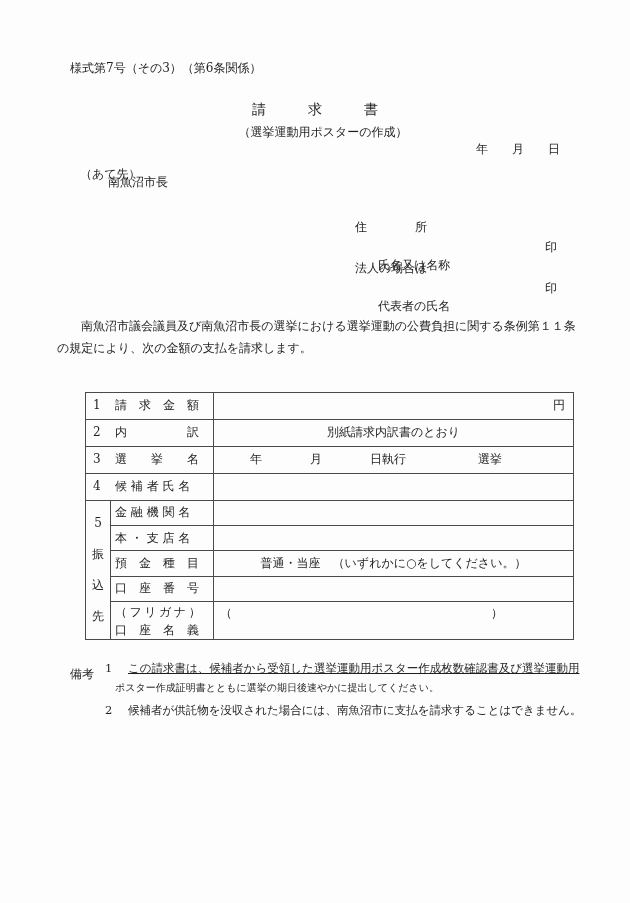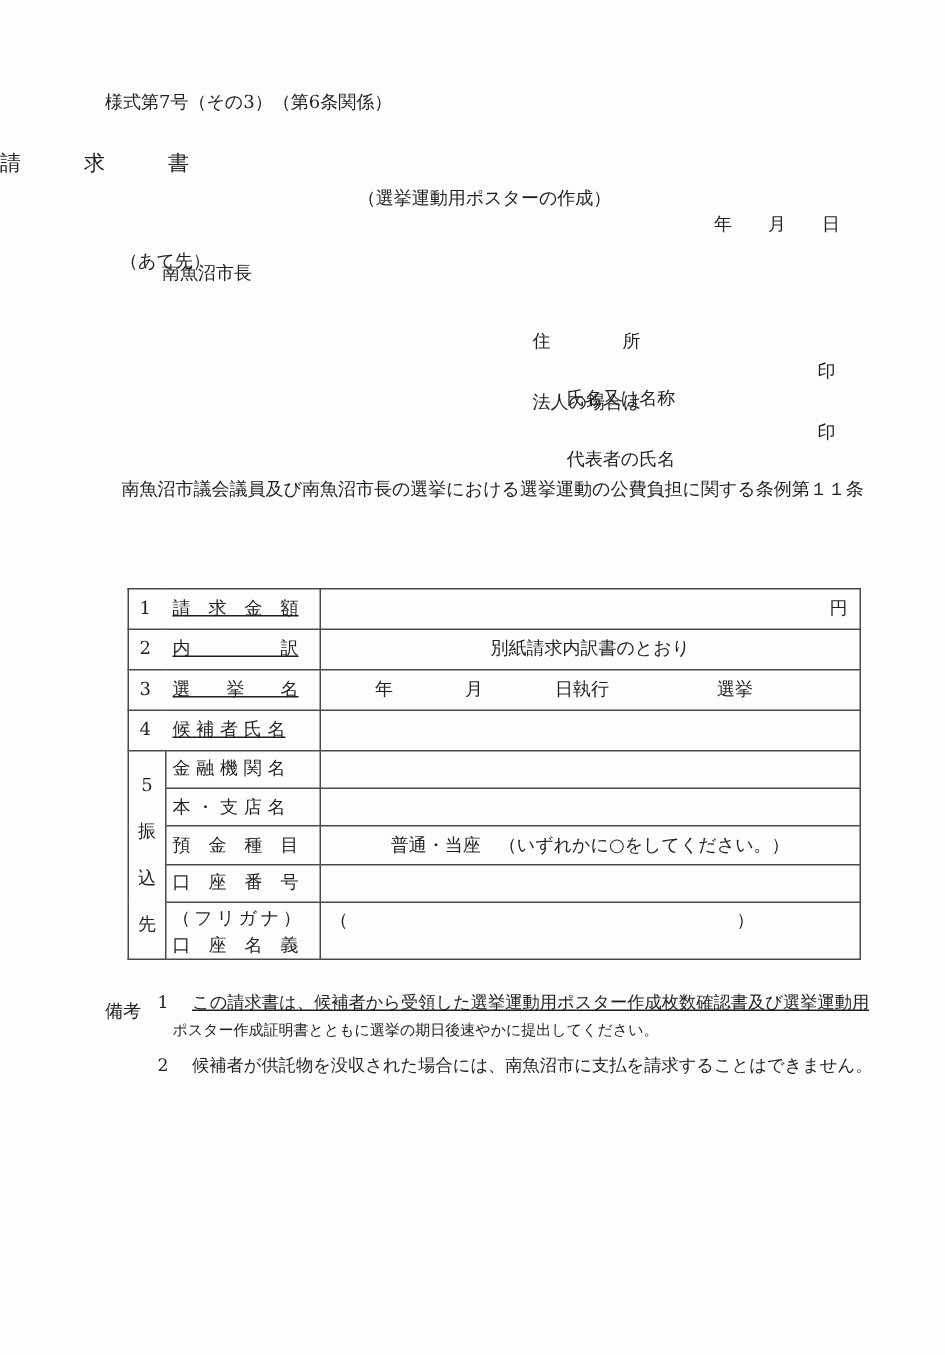--- a/index.html
+++ b/index.html
@@ -15,21 +15,21 @@
     background: #fdfdfd;
     overflow: hidden;
     font-size: 12px;
     line-height: 1.45;
   }
   .abs { position: absolute; white-space: pre; }
 
   .form-number { left: 70px; top: 60px; }
   .doc-title {
     left: 0; top: 99px; width: 630px;
-    font-size: 14px; white-space: pre;
+    text-align: center; font-size: 14px; white-space: pre;
   }
   .doc-subtitle {
     left: 0; top: 124px; width: 630px;
     text-align: center; white-space: pre;
     transform: translateX(8px);
   }
   .date-line { right: 70px; top: 141px; }
   .addressee { left: 80px; top: 166px; }
   .addressee-name { left: 73px; top: 174px; margin-left: 35px; }
 
@@ -49,21 +49,21 @@
     border: 1px solid #4a4a4a;
     vertical-align: middle;
     overflow: hidden;
   }
   td.h27 { height: 27px; }
   td.h25 { height: 25px; }
   td.h38 { height: 38px; }
   .lbl-cell { padding-left: 7px; }
   .lbl-flex { display: flex; align-items: center; }
   .row-num { width: 22px; flex: none; }
-  .lbl-txt { white-space: pre; flex: none; text-decoration: underline; }
+  .lbl-txt { white-space: pre; flex: none; }
   .sub-lbl { padding-left: 4px; white-space: pre; }
   .val { white-space: pre; }
   .val-right { text-align: right; padding-right: 8px; }
   .val-center { text-align: center; }
   .vert-cell { vertical-align: middle; }
   .vert-stack {
     display: flex; flex-direction: column;
     align-items: center; justify-content: space-evenly;
     height: 138px;
   }
@@ -102,20 +102,21 @@
     </div>
     <div class="applicant-line">法人の場合は</div>
     <div class="applicant-line">
       <span>代表者の氏名</span>
       <span class="seal">印</span>
     </div>
   </div>
 
   <div class="main-text">
     <div>　　南魚沼市議会議員及び南魚沼市長の選挙における選挙運動の公費負担に関する条例第１１条</div>
+    <div>の規定により、次の金額の支払を請求します。</div>
   </div>
 
   <table class="claim">
     <colgroup>
         <col style="width:25px">
         <col style="width:103px">
         <col style="width:360px">
       </colgroup>
     <tbody>
         <tr>

